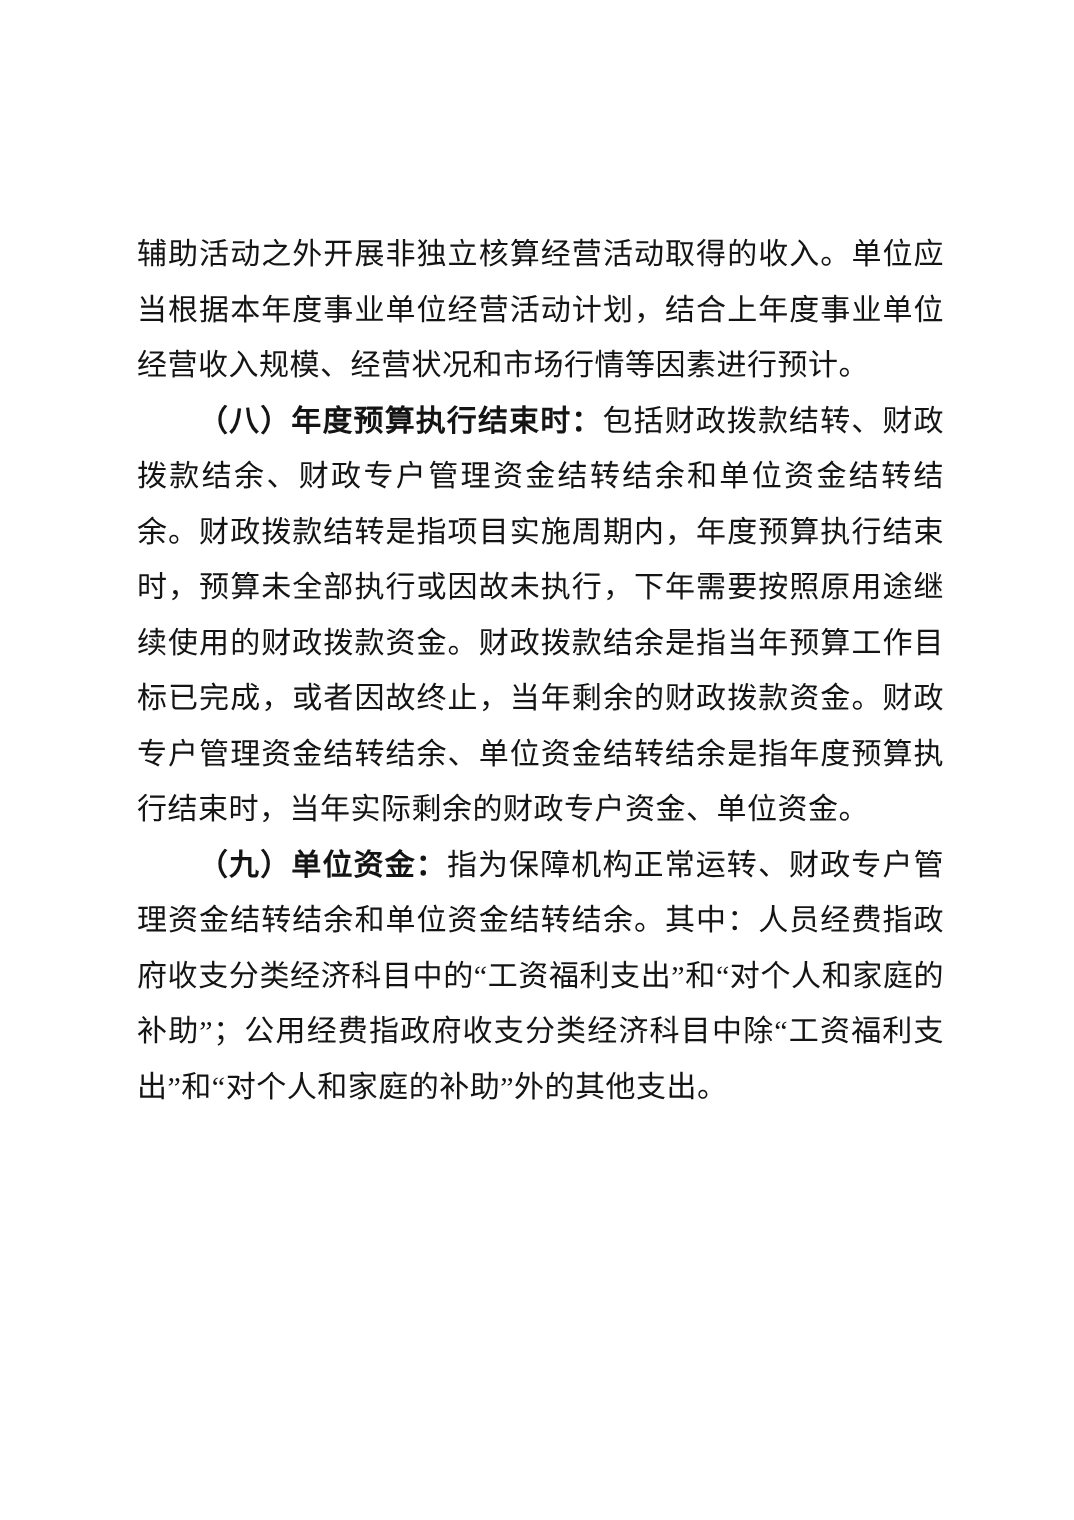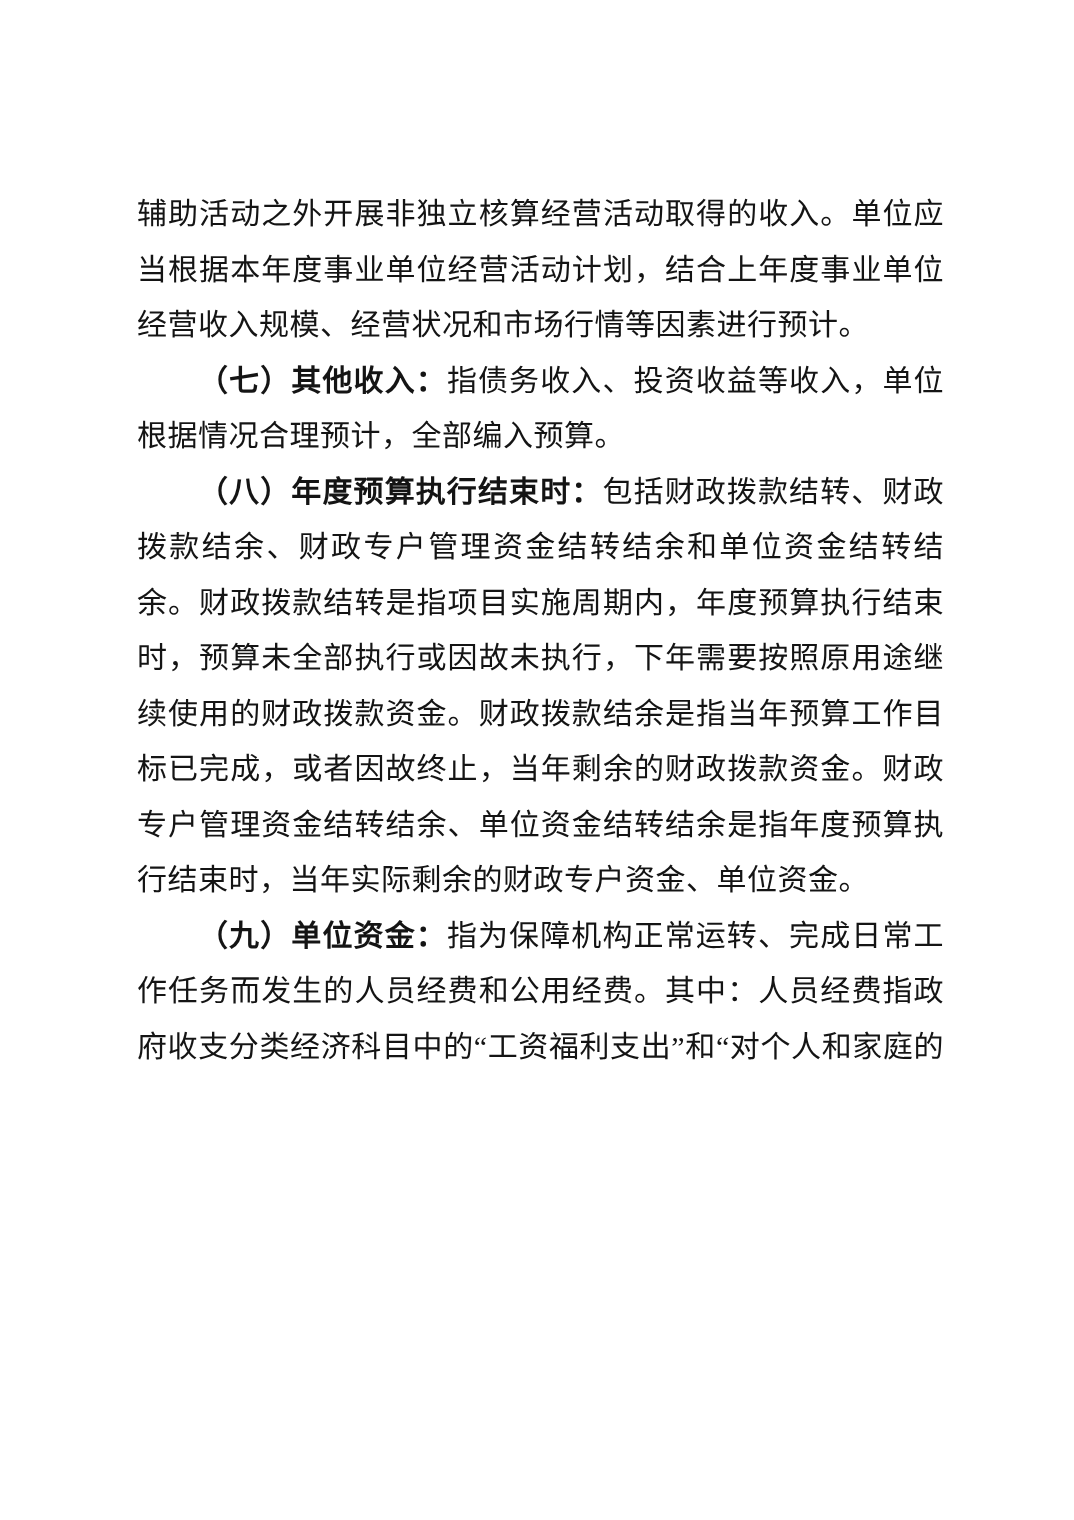--- a/index.html
+++ b/index.html
@@ -8,20 +8,21 @@
     background: #ffffff;
   }
   .page {
     position: relative;
     width: 1074px;
     height: 1064px;
     background: #ffffff;
     overflow: hidden;
     font-family: "Liberation Serif", "DejaVu Serif", serif;
     color: #141414;
+    margin-top: 40px;
   }
   .content {
     position: absolute;
     left: 137px;
     top: 186px;
     width: 807px;
     font-size: 30px;
     line-height: 55.5px;
     text-align: justify;
     text-justify: inter-ideograph;
@@ -48,24 +49,23 @@
   }
 </style>
 </head>
 <body>
 
 <div class="page">
   <div class="content">
 
     <p><span class="para-heading"></span><span>辅助活动之外开展非独立核算经营活动取得的收入。单位应当根据本年度事业单位经营活动计划，结合上年度事业单位经营收入规模、经营状况和市场行情等因素进行预计。</span></p>
 
-    <p class="indent"><span class="para-heading">（七）其他收入：</span><span>指债务收入、投资收益等收入，单位根据情况合理预计，全部编入预算。</span></p>
 
     <p class="indent"><span class="para-heading">（八）年度预算执行结束时：</span><span>包括财政拨款结转、财政拨款结余、财政专户管理资金结转结余和单位资金结转结余。财政拨款结转是指项目实施周期内，年度预算执行结束时，预算未全部执行或因故未执行，下年需要按照原用途继续使用的财政拨款资金。财政拨款结余是指当年预算工作目标已完成，或者因故终止，当年剩余的财政拨款资金。财政专户管理资金结转结余、单位资金结转结余是指年度预算执行结束时，当年实际剩余的财政专户资金、单位资金。</span></p>
 
-    <p class="indent"><span class="para-heading">（九）单位资金：</span><span>指为保障机构正常运转、完成日常工作任务而发生的人员经费和公用经费。其中：人员经费指政府收支分类经济科目中的“工资福利支出”和“对个人和家庭的补助”；公用经费指政府收支分类经济科目中除“工资福利支出”和“对个人和家庭的补助”外的其他支出。</span></p>
+    <p class="indent"><span class="para-heading">（九）单位资金：</span><span>指为保障机构正常运转、财政专户管理资金结转结余和单位资金结转结余。其中：人员经费指政府收支分类经济科目中的“工资福利支出”和“对个人和家庭的补助”；公用经费指政府收支分类经济科目中除“工资福利支出”和“对个人和家庭的补助”外的其他支出。</span></p>
 
 
 
   </div>
 
   <div class="page-number">— 5 —</div>
 </div>
 
 </body></html>

